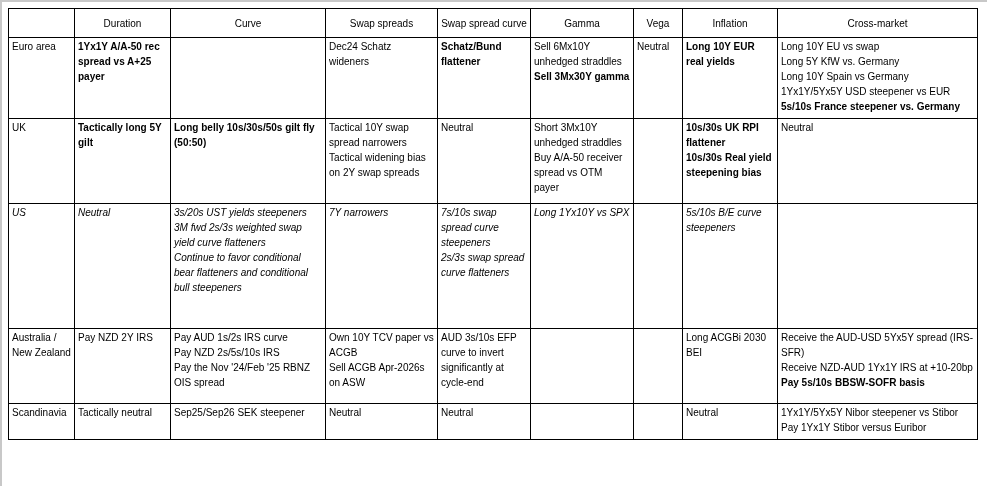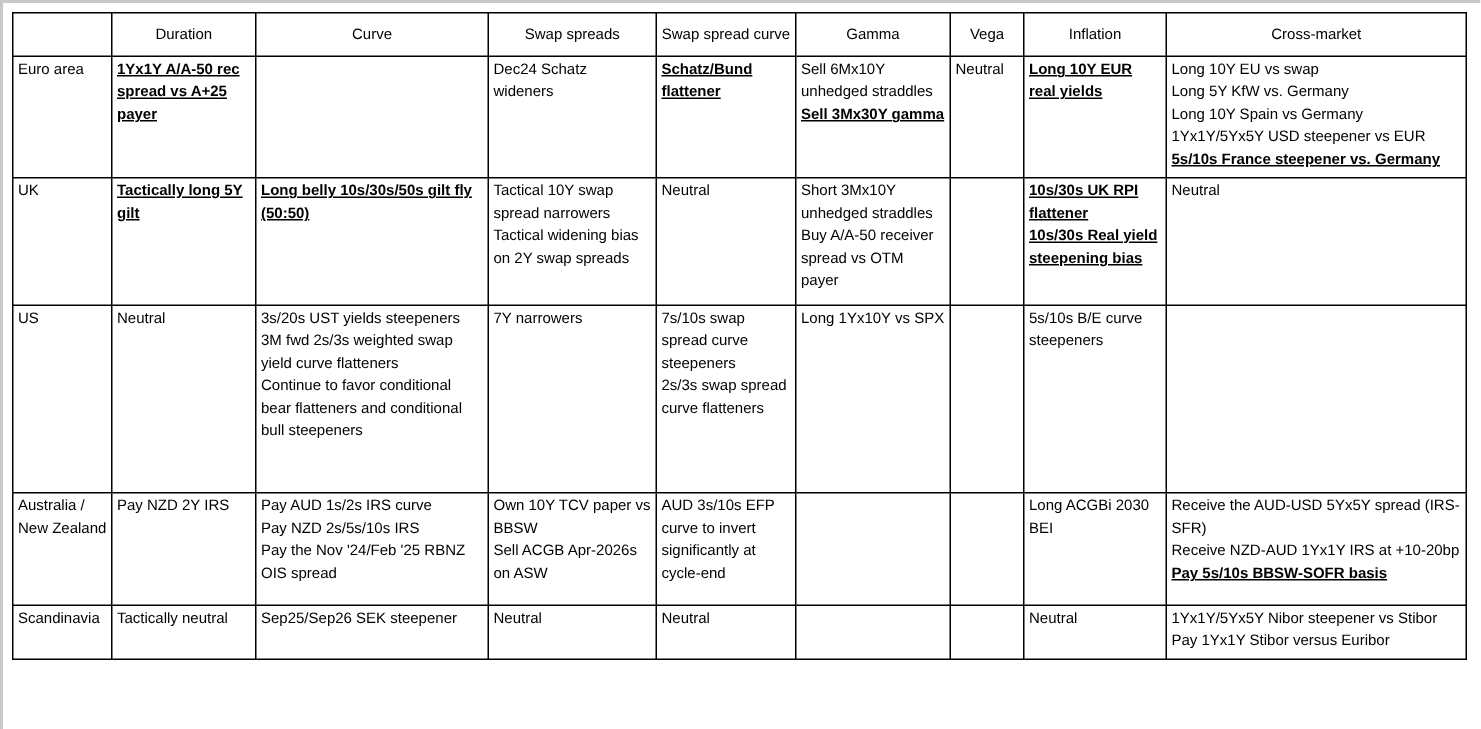--- a/index.html
+++ b/index.html
@@ -51,21 +51,20 @@
   table.strategy th {
     font-weight: normal;
     text-align: center;
     vertical-align: middle;
     padding: 1px 2px;
   }
   td.region-cell { padding: 1px 2px; }
   .entry { display: block; }
   .entry.emphasis {
     font-weight: bold;
-    text-decoration: underline;
   }
 </style>
 </head>
 <body>
 
 <div class="page">
   <table class="strategy">
     <colgroup>
       <col class="c-region">
       <col class="c-duration">
@@ -142,21 +141,21 @@
           </td>
           <td></td>
           <td>
             <div class="entry emphasis">10s/30s UK RPI flattener</div>
             <div class="entry emphasis">10s/30s Real yield steepening bias</div>
           </td>
           <td>
             <div class="entry">Neutral</div>
           </td>
         </tr>
-        <tr style="height: 125px;">
+        <tr style="height: 125px; font-style: italic;">
           <td class="region-cell">US</td>
           <td>
             <div class="entry">Neutral</div>
           </td>
           <td>
             <div class="entry">3s/20s UST yields steepeners</div>
             <div class="entry">3M fwd 2s/3s weighted swap yield curve flatteners</div>
             <div class="entry">Continue to favor conditional bear flatteners and conditional bull steepeners</div>
           </td>
           <td>
@@ -179,21 +178,21 @@
           <td class="region-cell">Australia / New Zealand</td>
           <td>
             <div class="entry">Pay NZD 2Y IRS</div>
           </td>
           <td>
             <div class="entry">Pay AUD 1s/2s IRS curve</div>
             <div class="entry">Pay NZD 2s/5s/10s IRS</div>
             <div class="entry">Pay the Nov '24/Feb '25 RBNZ OIS spread</div>
           </td>
           <td>
-            <div class="entry">Own 10Y TCV paper vs BBSW</div>
+            <div class="entry">Own 10Y TCV paper vs ACGB</div>
             <div class="entry">Sell ACGB Apr-2026s on ASW</div>
           </td>
           <td>
             <div class="entry">AUD 3s/10s EFP curve to invert significantly at cycle-end</div>
           </td>
           <td></td>
           <td></td>
           <td>
             <div class="entry">Long ACGBi 2030 BEI</div>
           </td>

